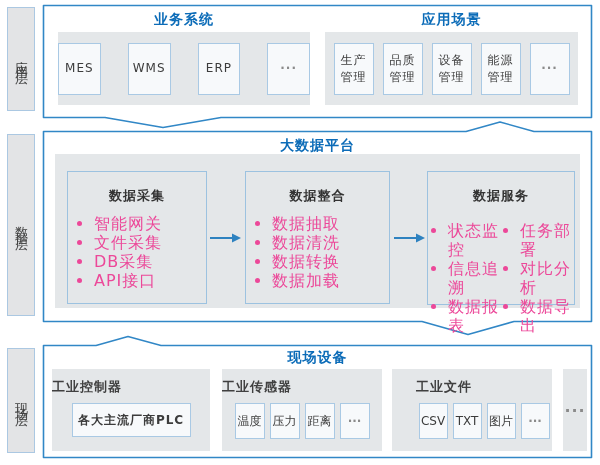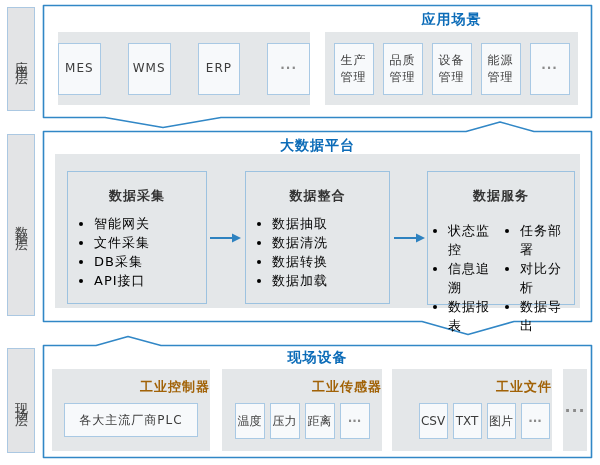--- a/index.html
+++ b/index.html
@@ -37,56 +37,57 @@
   .module {
     position:absolute; border:1px solid #9cc2e0; box-sizing:border-box;
   }
   .module-title {
     text-align:center; margin-top:15px; font-size:13px; font-weight:bold;
     color:#333333; letter-spacing:1px;font-family:Liberation Serif, serif;
   }
   .module ul {
     margin:9px 0 0 0; padding-left:26px; list-style:disc;
   }
-  .module li { font-size:13px; color:#000000; line-height:19px; letter-spacing:1px; }
+  .module li { font-size:16px; color:#ec4899; line-height:19px; letter-spacing:1px; }
   .cols { display:flex; margin-top:16px; padding-left:0; }
   .cols ul { margin-top:0; padding-left:20px; }
   .cols ul + ul { padding-left:18px; }
 
   .arrow { position:absolute; width:32px; height:14px; }
 
   .bpanel {
     position:absolute; top:369px; height:82px; background:#e4e7e9;
     box-sizing:border-box;
   }
   .bpanel-title {
-    text-align:right; margin-top:9px; font-size:13px; font-weight:bold;
-    color:#a16207; letter-spacing:1px;
+    text-align:left; margin-top:9px; font-size:13px; font-weight:bold;
+    color:#404040; letter-spacing:1px;
   }
   .brow { display:flex; justify-content:center; gap:5px; margin-top:7px; }
-  .plc-cell { width:134px; height:34px; }
+  .plc-cell { width:119px; height:34px;font-weight:bold; }
   .s-cell { width:30px; height:36px; letter-spacing:0; }
   .f-cell { width:29px; height:36px; letter-spacing:0; }
   .dots-panel { display:flex; align-items:center; justify-content:center; }
 </style>
 </head>
 <body>
 
 <div class="stage">
 
   <svg class="frames" viewBox="0 0 600 465">
     <path d="M43.5,5.5 H591.5 V117.5 H221 L163,127.5 L105,117.5 H43.5 Z" fill="#ffffff" stroke="#3187c6" stroke-width="1.6" stroke-linejoin="round"></path>
     <path d="M43.5,131.5 H466 L500,122 L534,131.5 H591.5 V321.5 H514 L468,334.5 L422,321.5 H43.5 Z" fill="#ffffff" stroke="#3187c6" stroke-width="1.6" stroke-linejoin="round"></path>
     <path d="M43.5,345.5 H96 L128,336.5 L161,345.5 H591.5 V457.5 H43.5 Z" fill="#ffffff" stroke="#3187c6" stroke-width="1.6" stroke-linejoin="round"></path>
   </svg>
 
   <div class="side-label" style="top:7px; height:104px;">应用层</div>
   <div class="side-label" style="top:134px; height:182px;">数据层</div>
   <div class="side-label" style="top:348px; height:105px;">现场层</div>
 
+  <div class="blue-title" style="left:58px; top:11px; width:252px;">业务系统</div>
   <div class="blue-title" style="left:325px; top:11px; width:253px;">应用场景</div>
 
   <div class="panel" style="left:58px; top:32px; width:252px; height:73px; gap:27px;">
     <div class="cell" style="width:48px; height:52px;">MES</div>
     <div class="cell" style="width:48px; height:52px;">WMS</div>
     <div class="cell" style="width:48px; height:52px;">ERP</div>
     <div class="cell dots" style="width:48px; height:52px;">···</div>
   </div>
 
   <div class="panel" style="left:325px; top:32px; width:253px; height:73px; gap:9px;">

